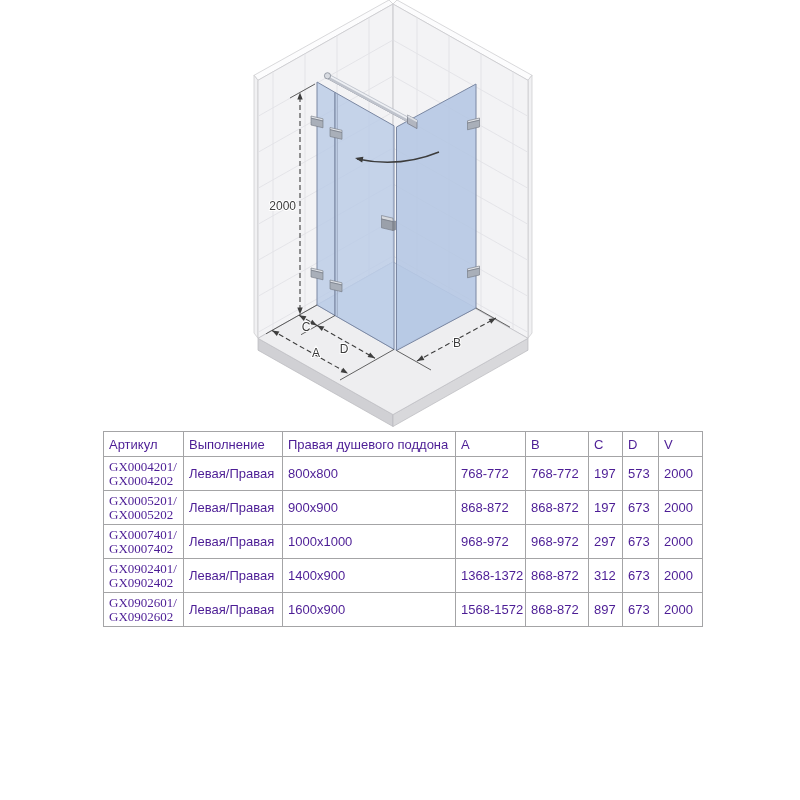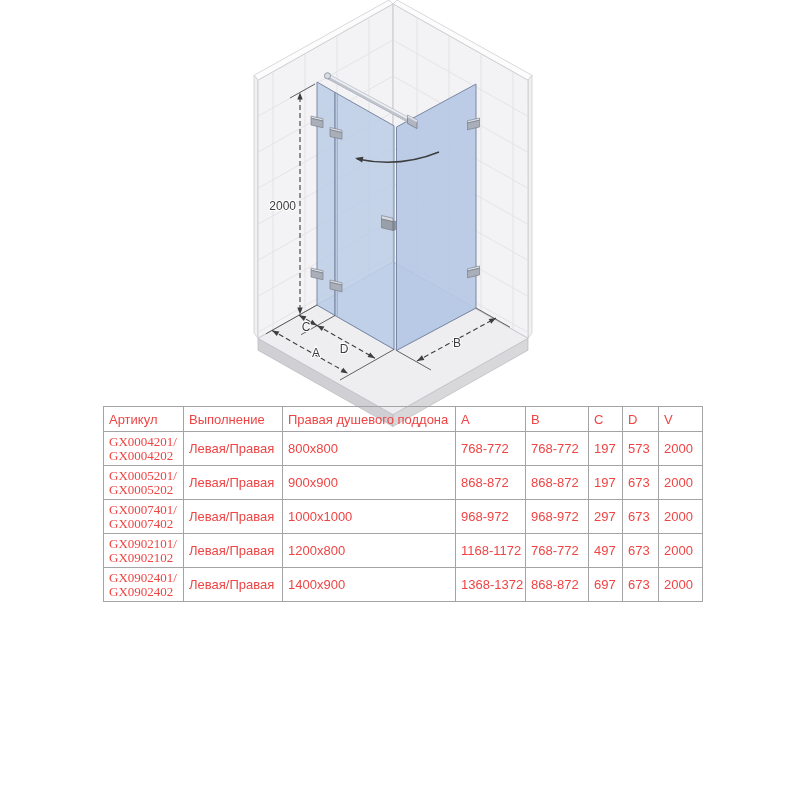--- a/index.html
+++ b/index.html
@@ -1,23 +1,23 @@
 <!DOCTYPE html>
 <html><head>
 <meta charset="utf-8">
 <style>
   html,body{margin:0;padding:0;background:#ffffff;}
   body{width:800px;height:800px;position:relative;overflow:hidden;
        font-family:"Liberation Sans",sans-serif;}
   .diagram{position:absolute;left:0;top:0;width:800px;height:438px;}
   svg text{font-family:"Liberation Sans",sans-serif;font-size:12px;fill:#3c3c3c;
            paint-order:stroke;stroke:#ffffff;stroke-width:2px;}
-  table.spec{position:absolute;left:103px;top:406px;width:599px;
+  table.spec{position:absolute;left:103px;top:431px;width:599px;
              border-collapse:collapse;table-layout:fixed;
-             font-size:13px;color:#ef4444;}
+             font-size:13px;color:#4c1d95;}
   table.spec th,table.spec td{border:1px solid #a4a4a6;padding:2px 5px;
              text-align:left;vertical-align:middle;font-weight:normal;
              overflow:hidden;white-space:nowrap;}
   table.spec thead tr{height:25px;}
   table.spec tbody tr{height:34px;}
   .art{line-height:14px;font-family:Liberation Serif, serif;}
 </style>
 </head>
 <body>
 
@@ -163,38 +163,38 @@
       <td>Левая/Правая</td>
       <td>1000x1000</td>
       <td>968-972</td>
       <td>968-972</td>
       <td>297</td>
       <td>673</td>
       <td>2000</td>
     </tr>
     <tr>
       <td>
-          <div class="art">GX0902101/</div>
-          <div class="art">GX0902102</div>
-        </td>
-      <td>Левая/Правая</td>
-      <td>1200x800</td>
-      <td>1168-1172</td>
-      <td>768-772</td>
-      <td>497</td>
-      <td>673</td>
-      <td>2000</td>
-    </tr>
-    <tr>
-      <td>
           <div class="art">GX0902401/</div>
           <div class="art">GX0902402</div>
         </td>
       <td>Левая/Правая</td>
       <td>1400x900</td>
       <td>1368-1372</td>
       <td>868-872</td>
-      <td>697</td>
+      <td>312</td>
+      <td>673</td>
+      <td>2000</td>
+    </tr>
+    <tr>
+      <td>
+          <div class="art">GX0902601/</div>
+          <div class="art">GX0902602</div>
+        </td>
+      <td>Левая/Правая</td>
+      <td>1600x900</td>
+      <td>1568-1572</td>
+      <td>868-872</td>
+      <td>897</td>
       <td>673</td>
       <td>2000</td>
     </tr>
   </tbody>
 </table>
 
 </body></html>

